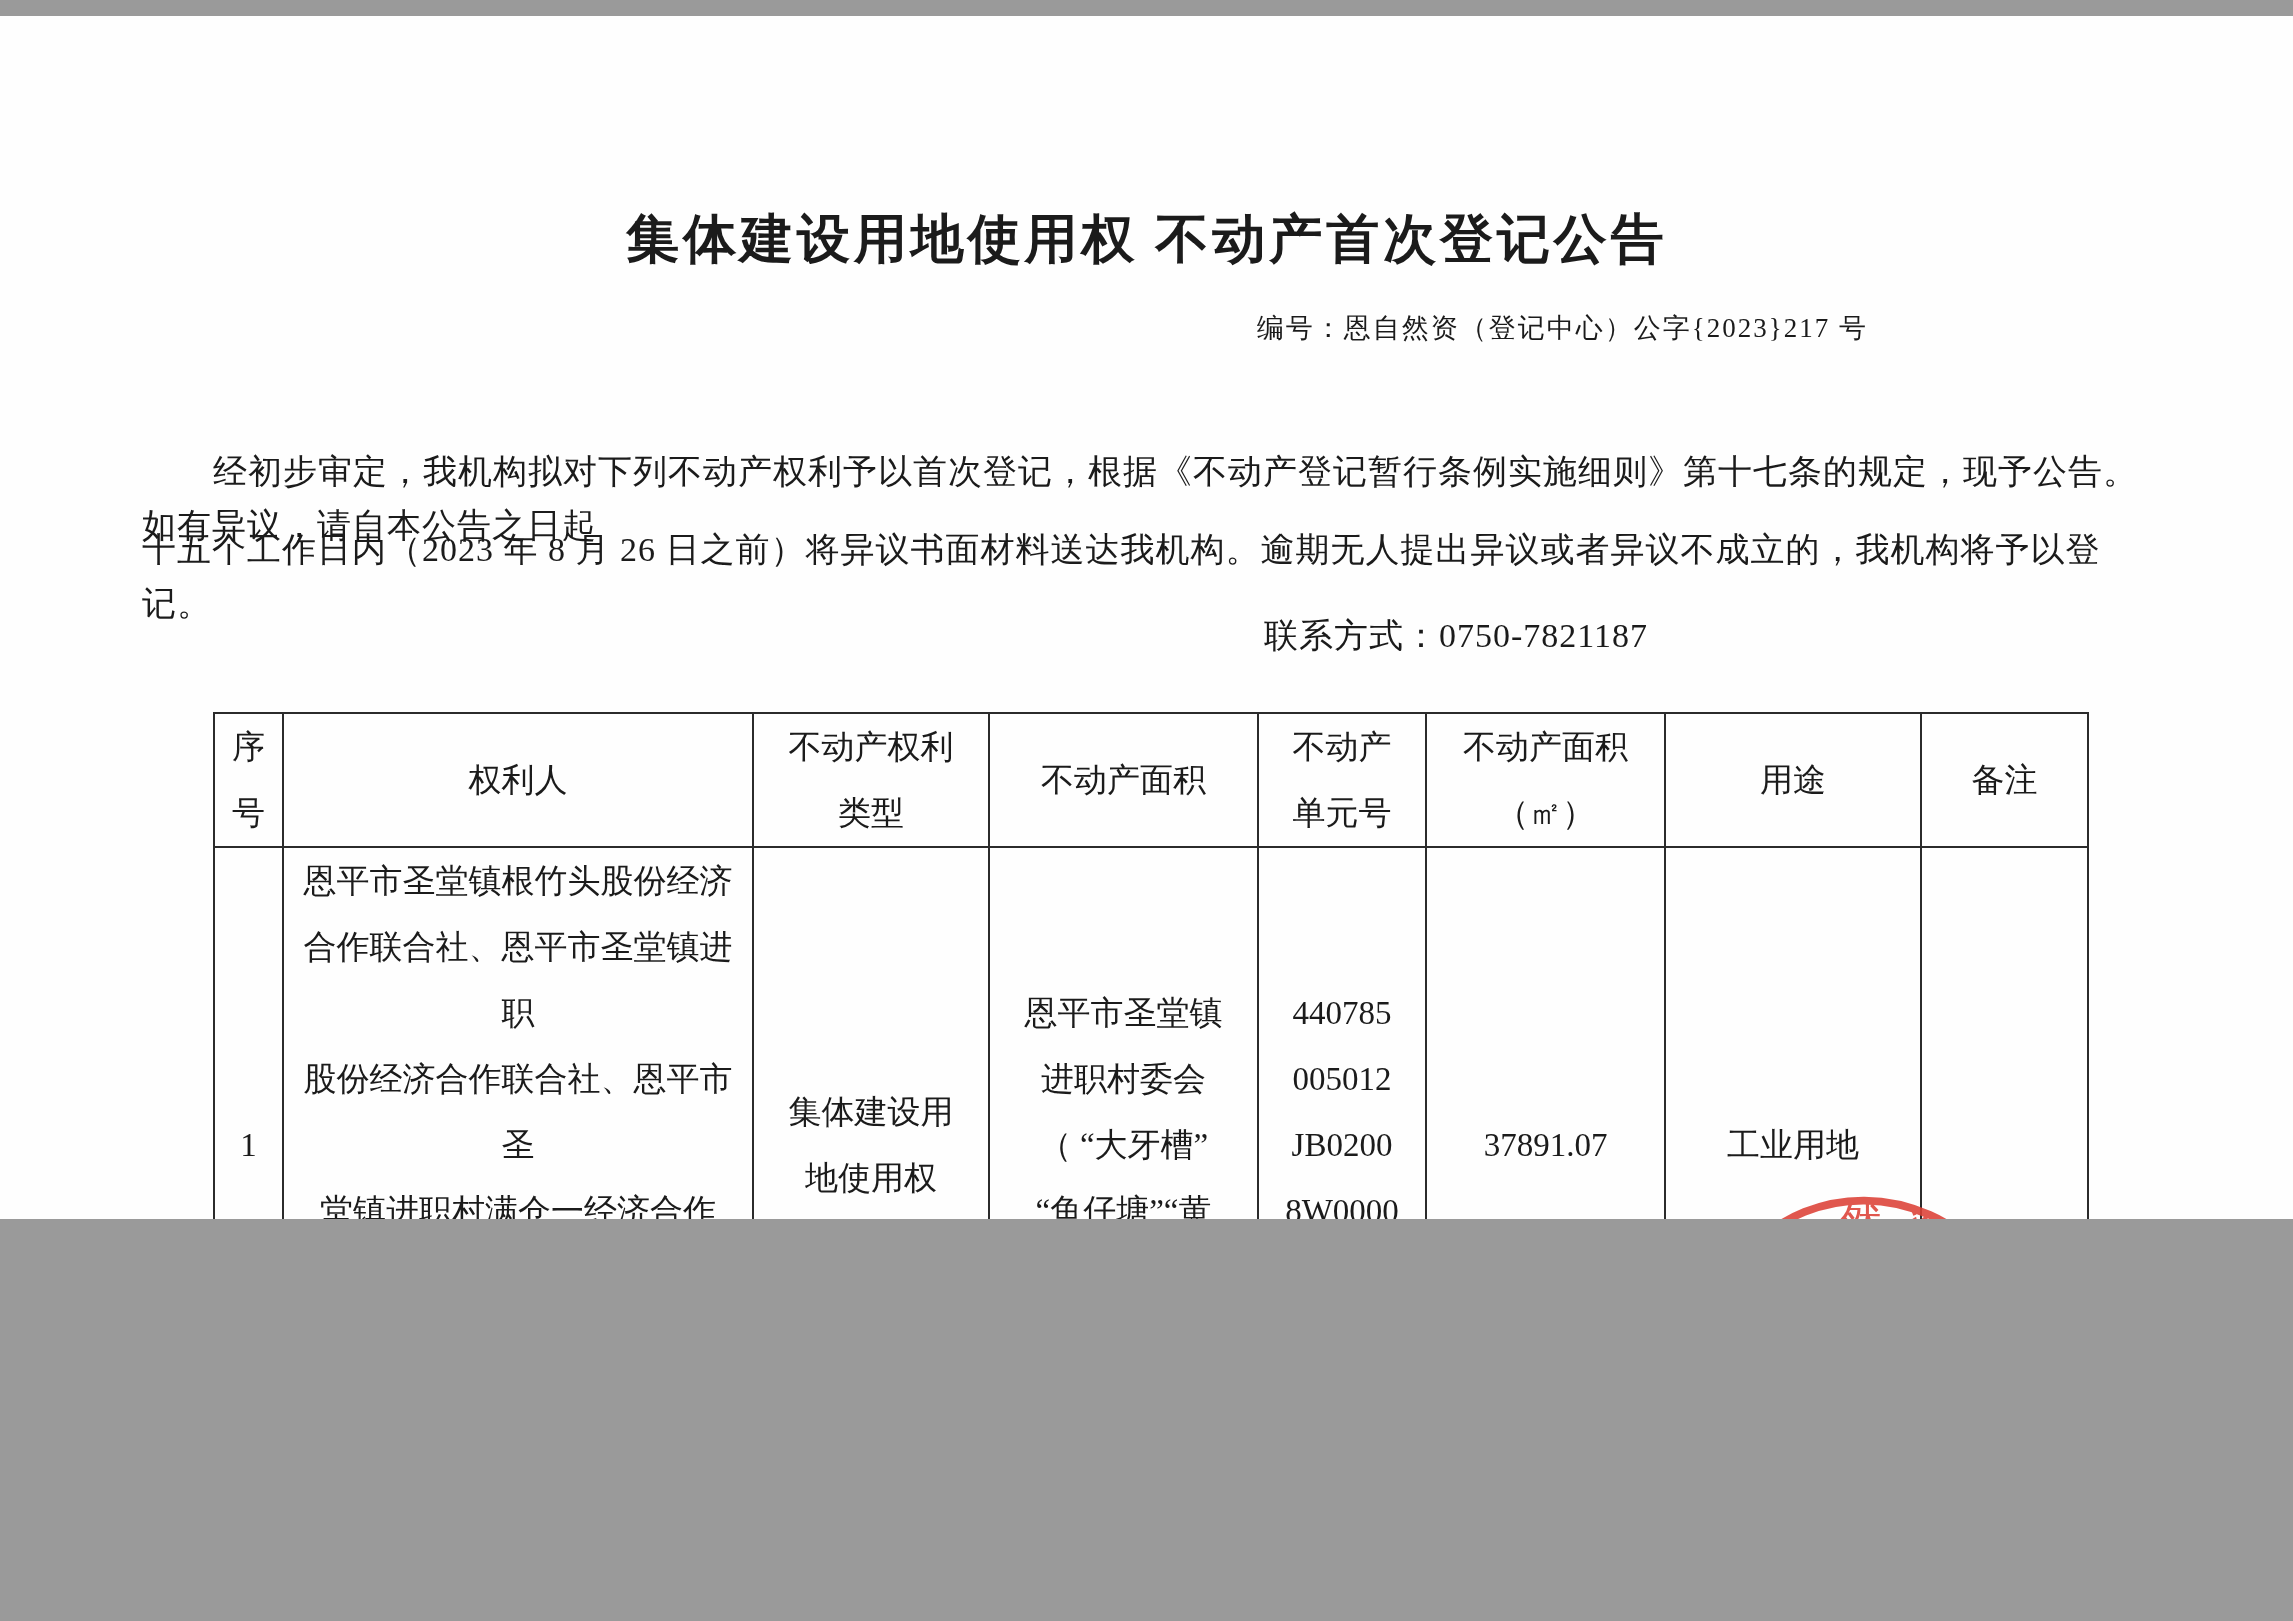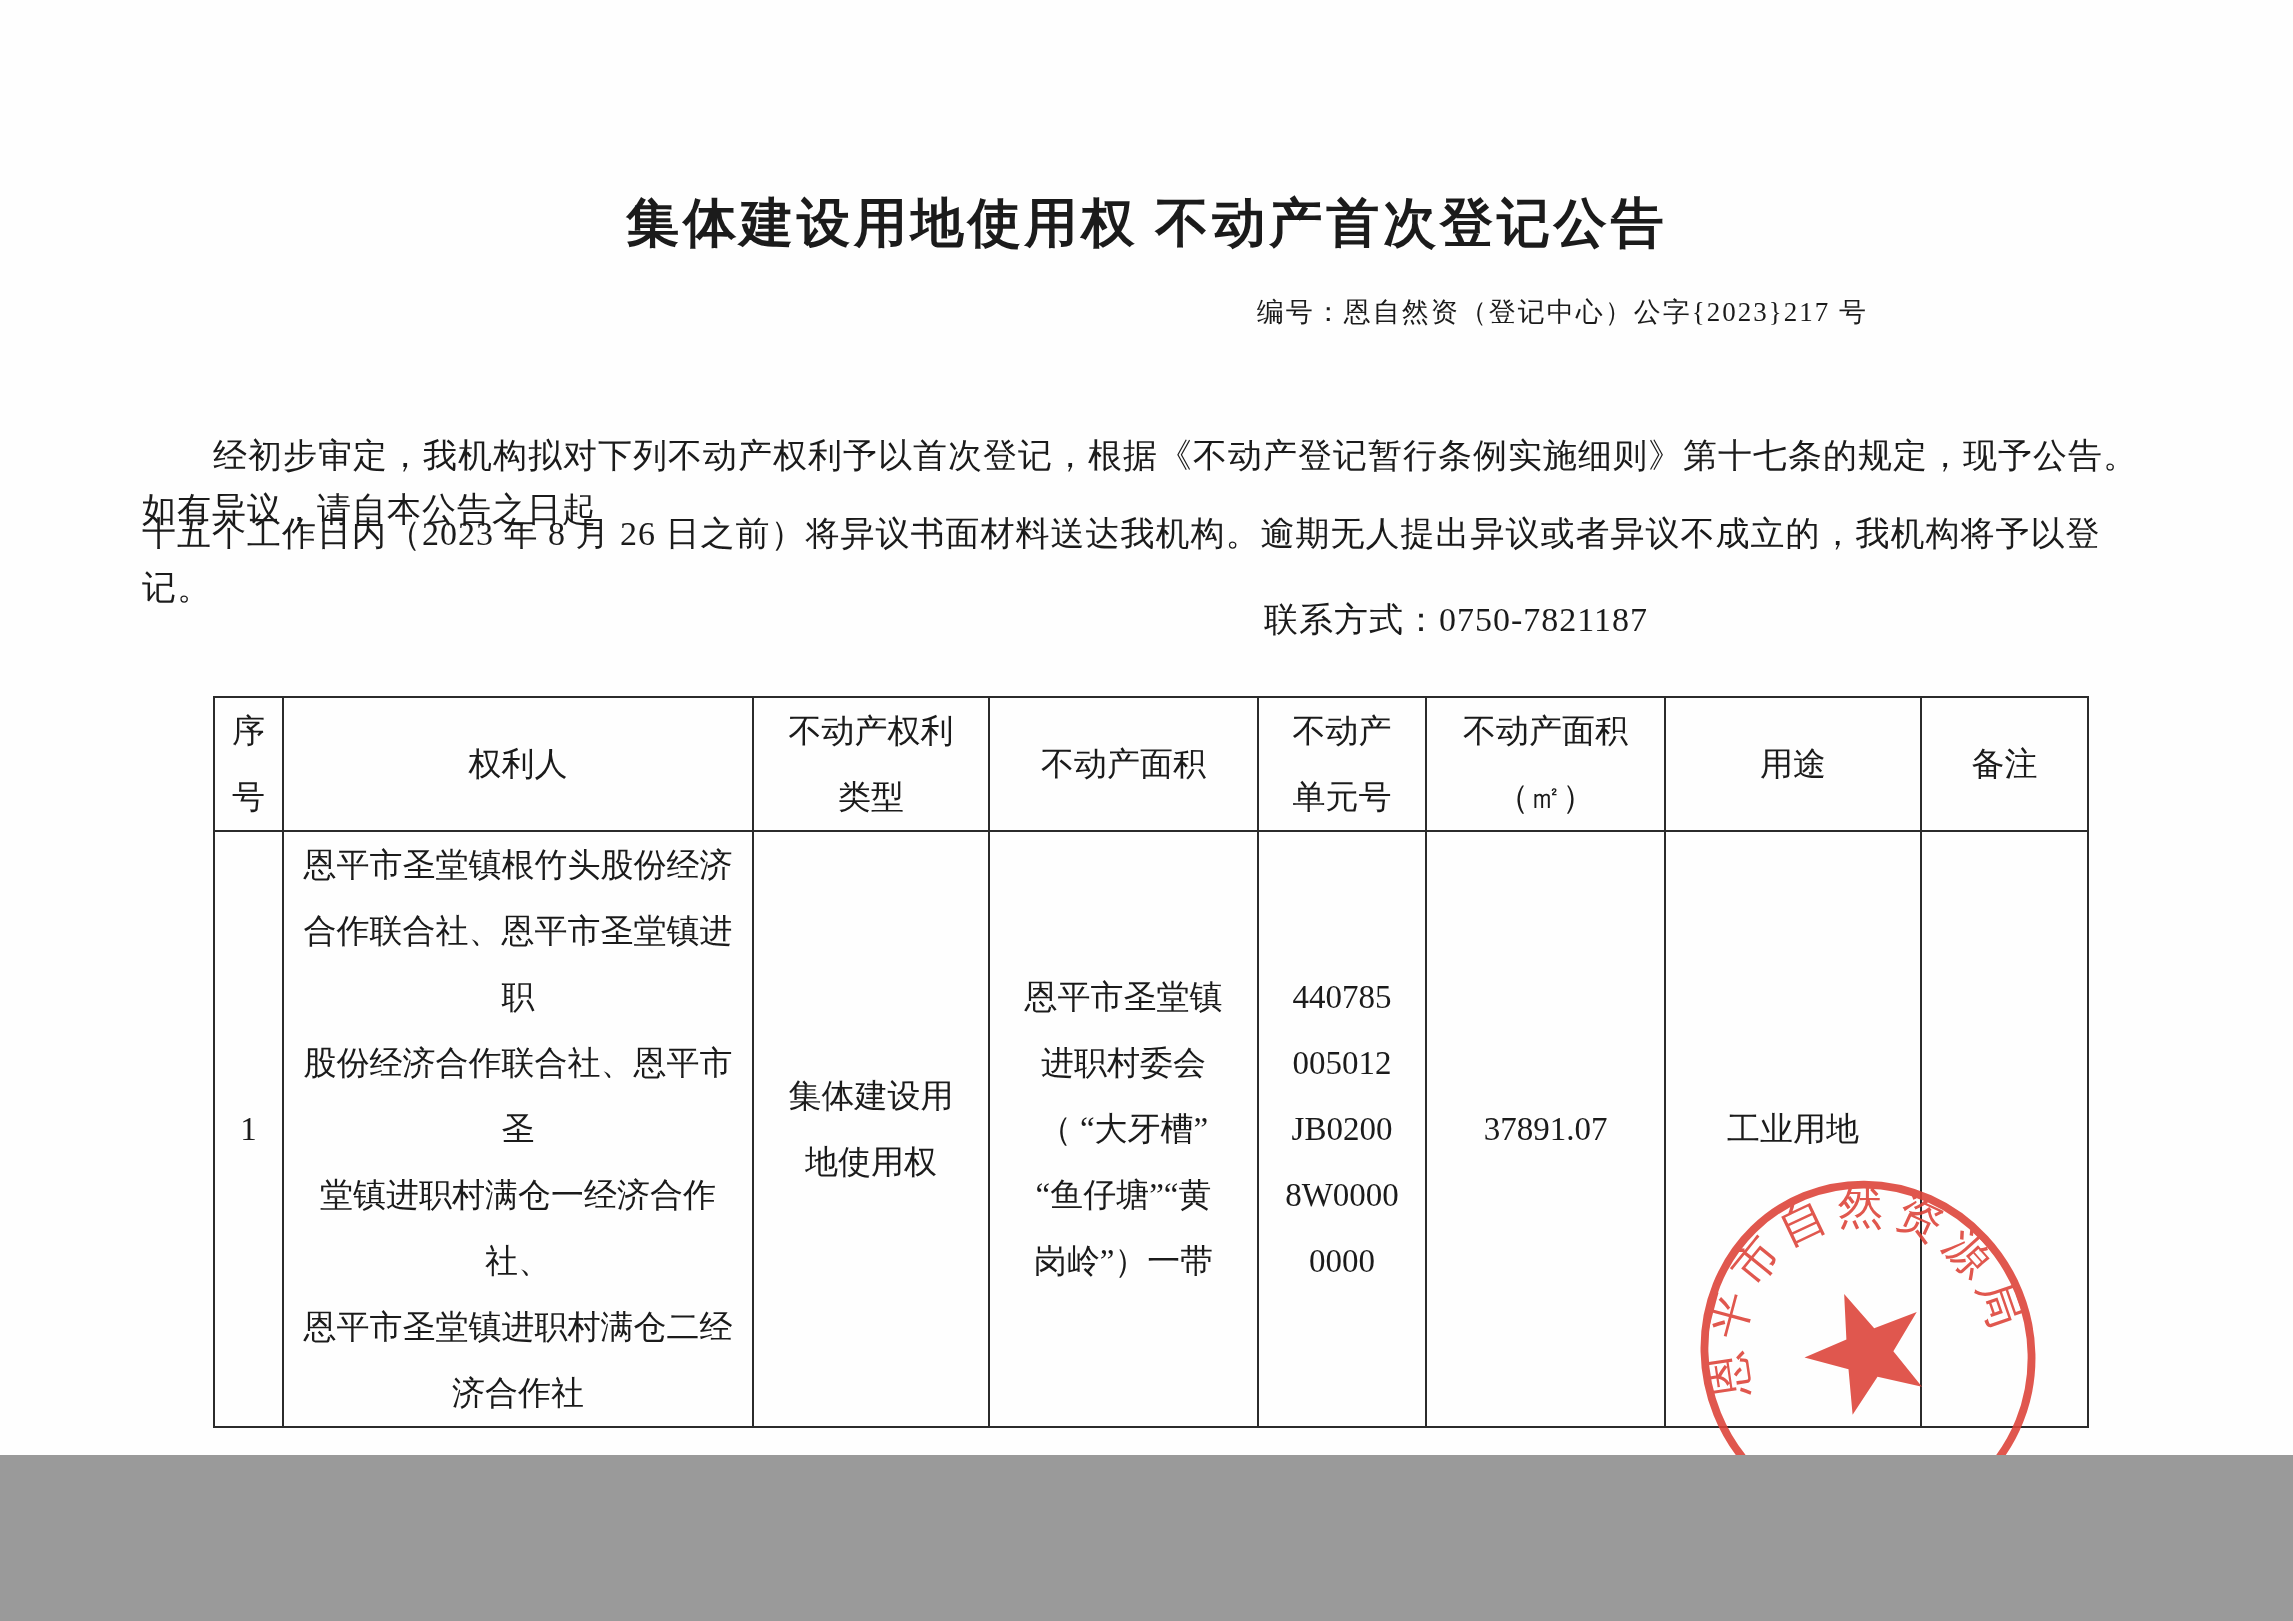--- a/index.html
+++ b/index.html
@@ -1,19 +1,19 @@
 <!DOCTYPE html>
 <html><head>
 <meta charset="utf-8">
 <style>
   html,body { margin:0; padding:0; background:#9a9a9a; }
   .page {
     position:relative;
-    width:2294px; height:1455px;
-    margin:0 auto;
+    width:2294px; height:1203px;
+    margin:16px auto;
     background:#fefefe;
     font-family:"Liberation Serif","DejaVu Serif",serif;
     color:#1b1b1b;
     overflow:hidden;
   }
   .doc-title {
     position:absolute; top:188px; left:0; width:100%;
     text-align:center;
     font-size:53px; font-weight:bold;
     letter-spacing:3.9px;

